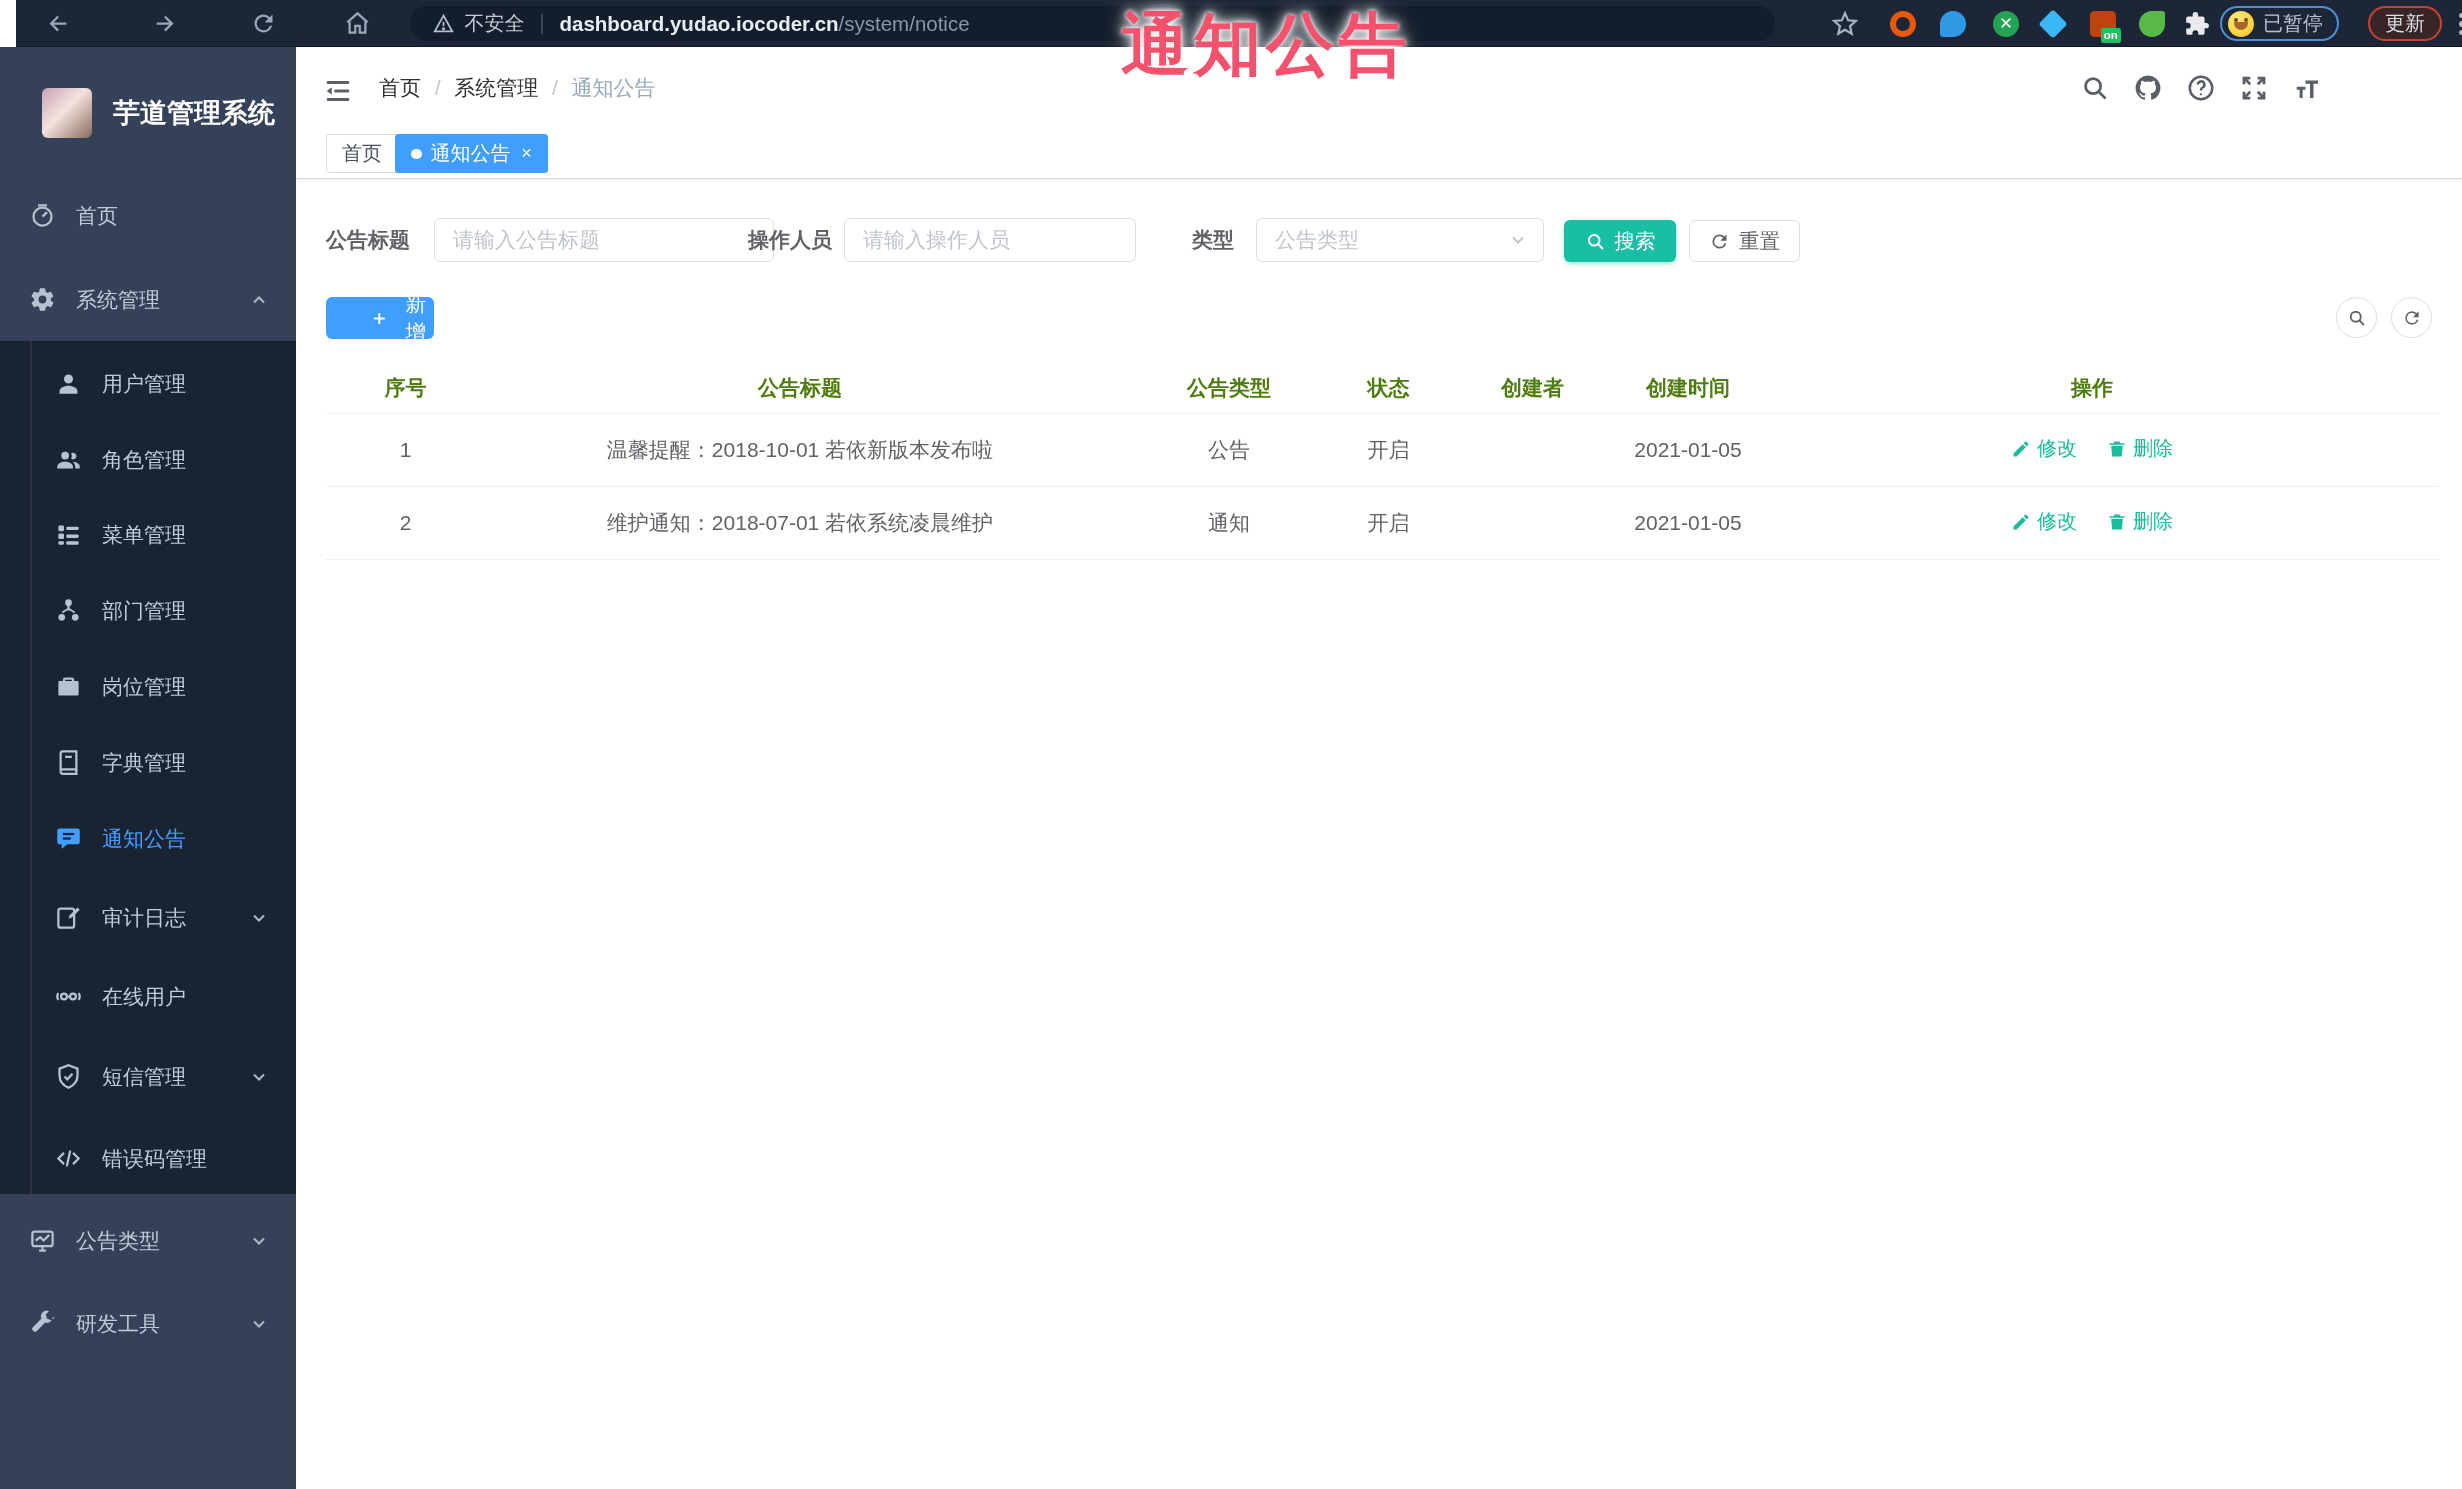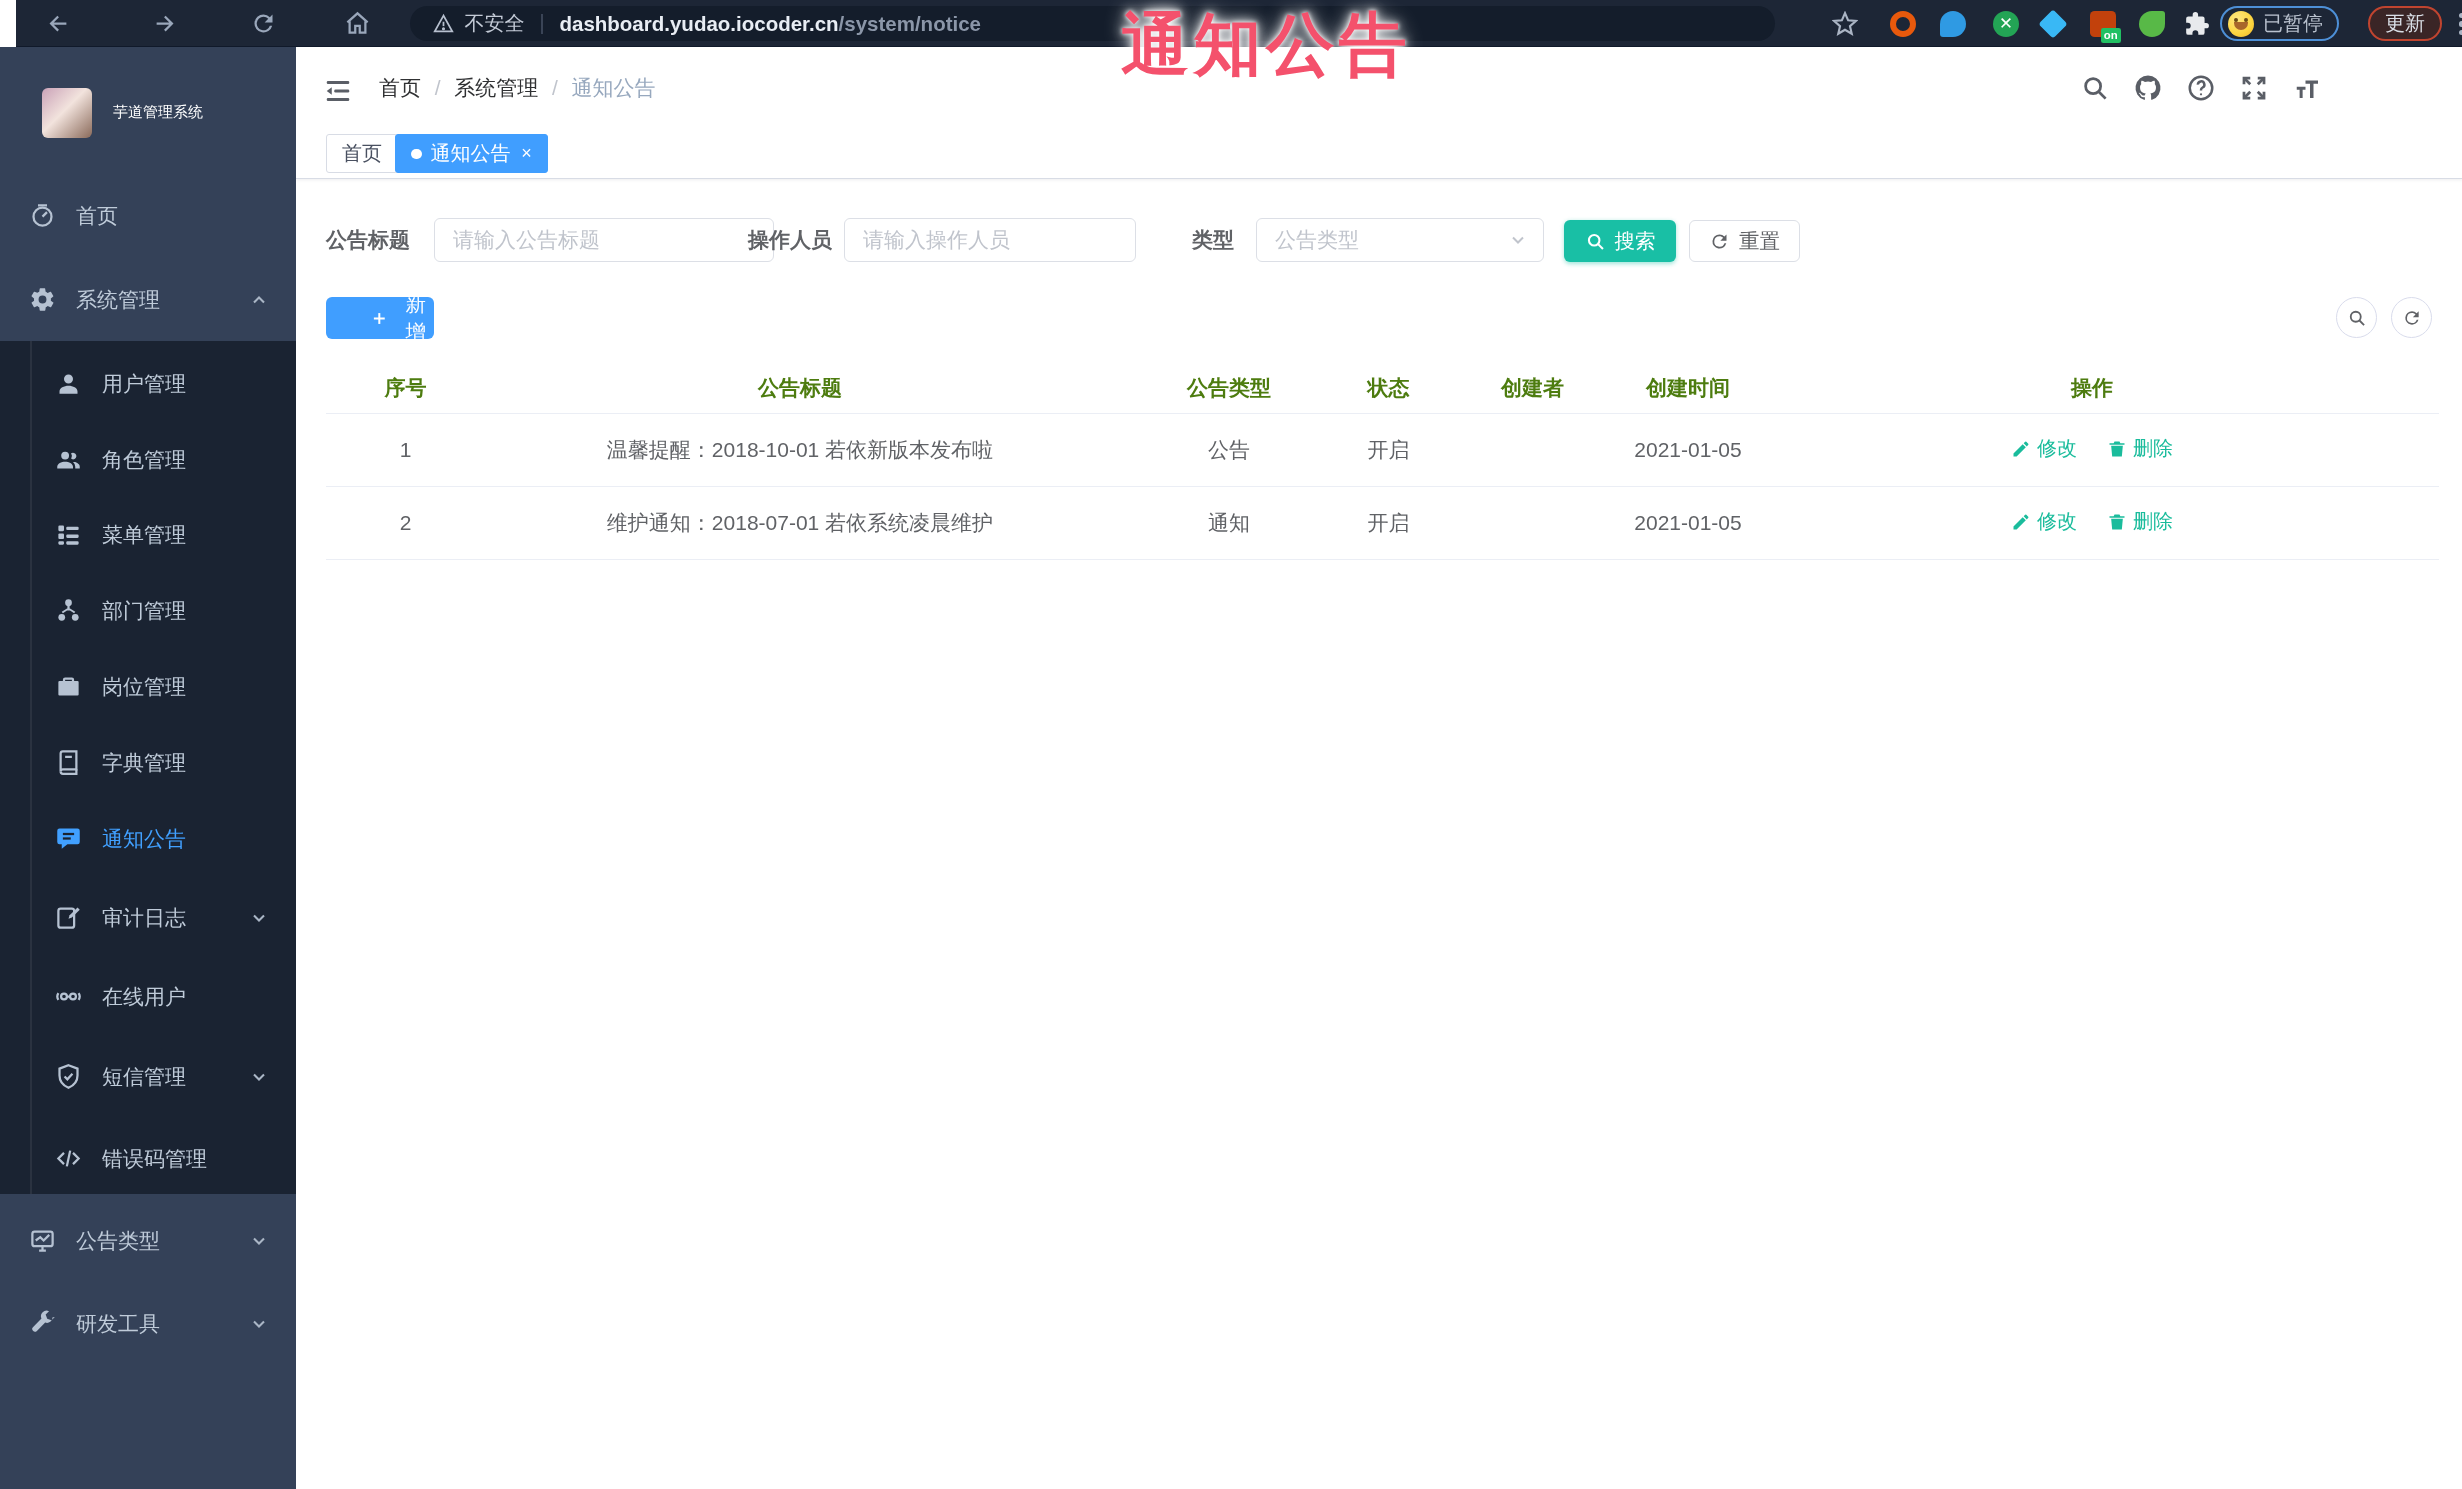--- a/index.html
+++ b/index.html
@@ -12,21 +12,21 @@
   
   .browser-bar { position:absolute; left:16px; top:0; width:2462px; height:47px; background:#1d2636; z-index:5; border-bottom:1.5px solid #10192a; }
   .bnav { position:absolute; top:10px; width:27px; height:27px; color:#9aa7bb; }
   .bnav svg { width:27px; height:27px; }
   .url-bar { position:absolute; left:394px; top:6px; width:1365px; height:35px; background:#141d2b; border-radius:17.4px; display:flex; align-items:center; padding-left:23px; }
   .warn-ic { color:#b7c0cf; margin-right:10.6px; }
   .warn-ic svg { width:21px; height:21px; }
   .sec-txt { color:#c3cad6; font-size:20px; margin-right:16.7px; }
   .url-div { width:1.5px; height:20px; background:#3a4456; margin-right:16.7px; }
   .url-host { color:#e8edf4; font-size:20.5px; font-weight:bold; }
-  .url-path { color:#8b96a8; font-size:20.5px;font-weight:bold; }
+  .url-path { color:#8b96a8; font-size:20.5px; }
   .star-ic { position:absolute; left:1816px; top:10.6px; color:#aab4c4; }
   .star-ic svg { width:26px; height:26px; }
   .ext { position:absolute; top:10.6px; width:26px; height:26px; }
   .ext-donut { border:6.8px solid #e8590c; border-radius:50%; background:transparent; }
   .ext-pin { background:#2f9ae3; border-radius:50% 50% 50% 3px; }
   .ext-green { background:#23a455; border-radius:50%; color:#fff; font-size:16.7px; line-height:26px; text-align:center; font-weight:bold; }
   .ext-gem { background:#39b8f5; transform:rotate(45deg) scale(.8); border-radius:4.6px; }
   .ext-sql { background:#c2410c; border-radius:4.6px; position:relative; }
   .ext-sql .onb { position:absolute; right:-4.6px; bottom:-6px; background:#21c063; color:#fff; font-size:11.4px; line-height:15px; padding:0 3px; border-radius:2.3px; font-weight:bold; }
   .ext-leaf { background:#58b947; border-radius:50% 3px 50% 50%; }
@@ -42,21 +42,21 @@
   .menu-dots i { display:block; width:5.3px; height:5.3px; background:#aab4c4; border-radius:50%; margin:3px auto; }
 
   
   .overlay-title { position:absolute; left:1121px; top:0px; z-index:50; font-size:68px; font-weight:bold; color:#f4516c; letter-spacing:4.6px; white-space:nowrap;
     text-shadow:0 0 4.6px #fff,0 0 10.6px #fff,0 0 20px rgba(255,255,255,.95); }
 
   
   .sidebar { position:absolute; left:0; top:47px; width:296px; height:1443px; background:#344158; z-index:4; }
   .logo-row { position:absolute; left:0; top:20px; width:296px; height:91px; display:flex; align-items:center; padding-left:42px; }
   .logo-img { width:50px; height:50px; border-radius:6px; background:linear-gradient(135deg,#caa2b8 0%,#f2e3dd 45%,#8a6a5a 100%); margin-right:21px; }
-  .logo-title { color:#fff; font-size:15px; font-weight:normal; }
+  .logo-title { color:#fff; font-size:27px; font-weight:bold; }
   .mi { position:absolute; left:0; width:296px; height:49px; display:flex; align-items:center; color:#bfcbd9; font-size:21px; cursor:pointer; }
   .mi .mic { width:27px; height:27px; margin-right:20px; color:#b6c2d2; }
   .mi .mic svg { width:27px; height:27px; }
   .mi.top { padding-left:29px; }
   .mi.sub { padding-left:55px; }
   .mi.active { color:#41a0ff; }
   .mi.active .mic { color:#41a0ff; }
   .mi .chev { position:absolute; right:27px; color:#aab6c6; }
   .mi .chev svg { width:20px; height:20px; }
   .submenu-bg { position:absolute; left:0; top:294px; width:296px; height:853px; background:#1a2332; }

